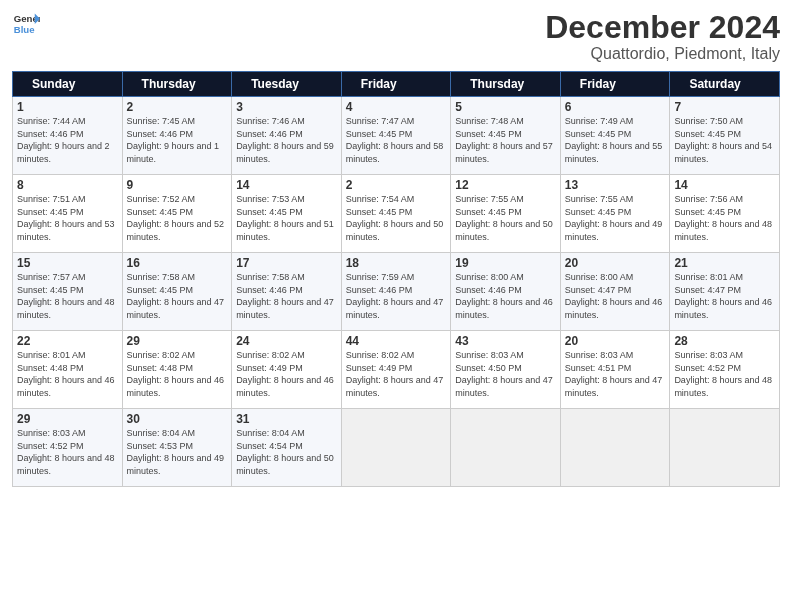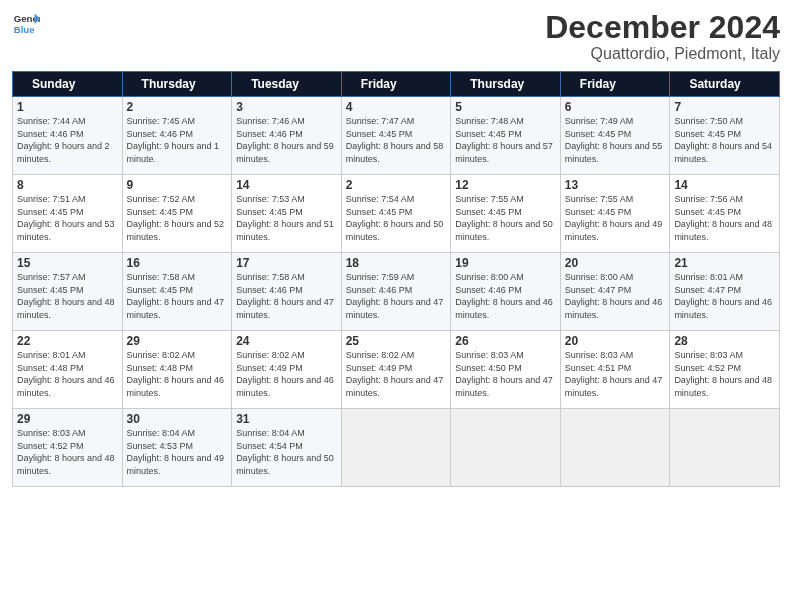--- a/index.html
+++ b/index.html
@@ -165,23 +165,23 @@
           <td><span class="day-num">21</span>
 <span class="day-detail">Sunrise: 8:01 AM<br>Sunset: 4:47 PM<br>Daylight: 8 hours and 46 minutes.</span></td>
         </tr>
         <tr>
           <td><span class="day-num">22</span>
 <span class="day-detail">Sunrise: 8:01 AM<br>Sunset: 4:48 PM<br>Daylight: 8 hours and 46 minutes.</span></td>
           <td><span class="day-num">29</span>
 <span class="day-detail">Sunrise: 8:02 AM<br>Sunset: 4:48 PM<br>Daylight: 8 hours and 46 minutes.</span></td>
           <td><span class="day-num">24</span>
 <span class="day-detail">Sunrise: 8:02 AM<br>Sunset: 4:49 PM<br>Daylight: 8 hours and 46 minutes.</span></td>
-          <td><span class="day-num">25</span>
+          <td><span class="day-num">44</span>
 <span class="day-detail">Sunrise: 8:02 AM<br>Sunset: 4:49 PM<br>Daylight: 8 hours and 47 minutes.</span></td>
-          <td><span class="day-num">26</span>
+          <td><span class="day-num">43</span>
 <span class="day-detail">Sunrise: 8:03 AM<br>Sunset: 4:50 PM<br>Daylight: 8 hours and 47 minutes.</span></td>
           <td><span class="day-num">20</span>
 <span class="day-detail">Sunrise: 8:03 AM<br>Sunset: 4:51 PM<br>Daylight: 8 hours and 47 minutes.</span></td>
           <td><span class="day-num">28</span>
 <span class="day-detail">Sunrise: 8:03 AM<br>Sunset: 4:52 PM<br>Daylight: 8 hours and 48 minutes.</span></td>
         </tr>
         <tr>
           <td><span class="day-num">29</span>
 <span class="day-detail">Sunrise: 8:03 AM<br>Sunset: 4:52 PM<br>Daylight: 8 hours and 48 minutes.</span></td>
           <td><span class="day-num">30</span>

